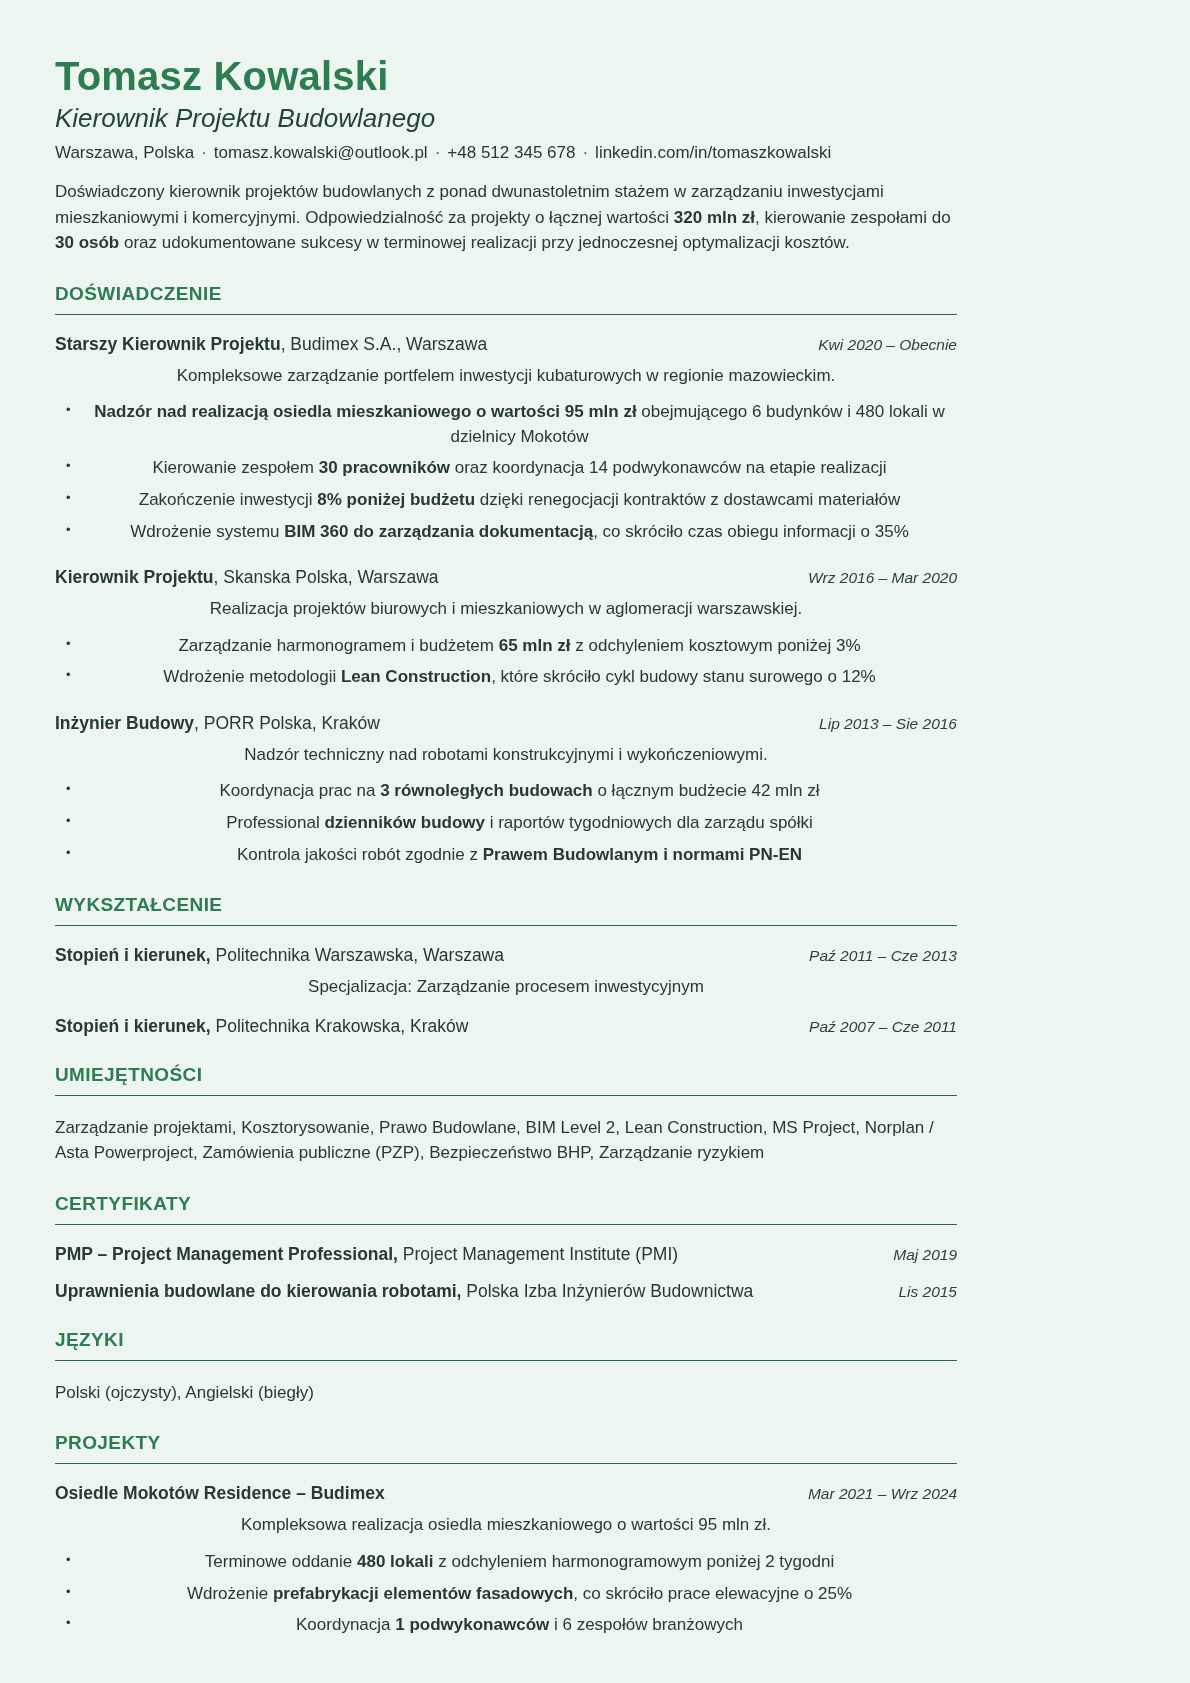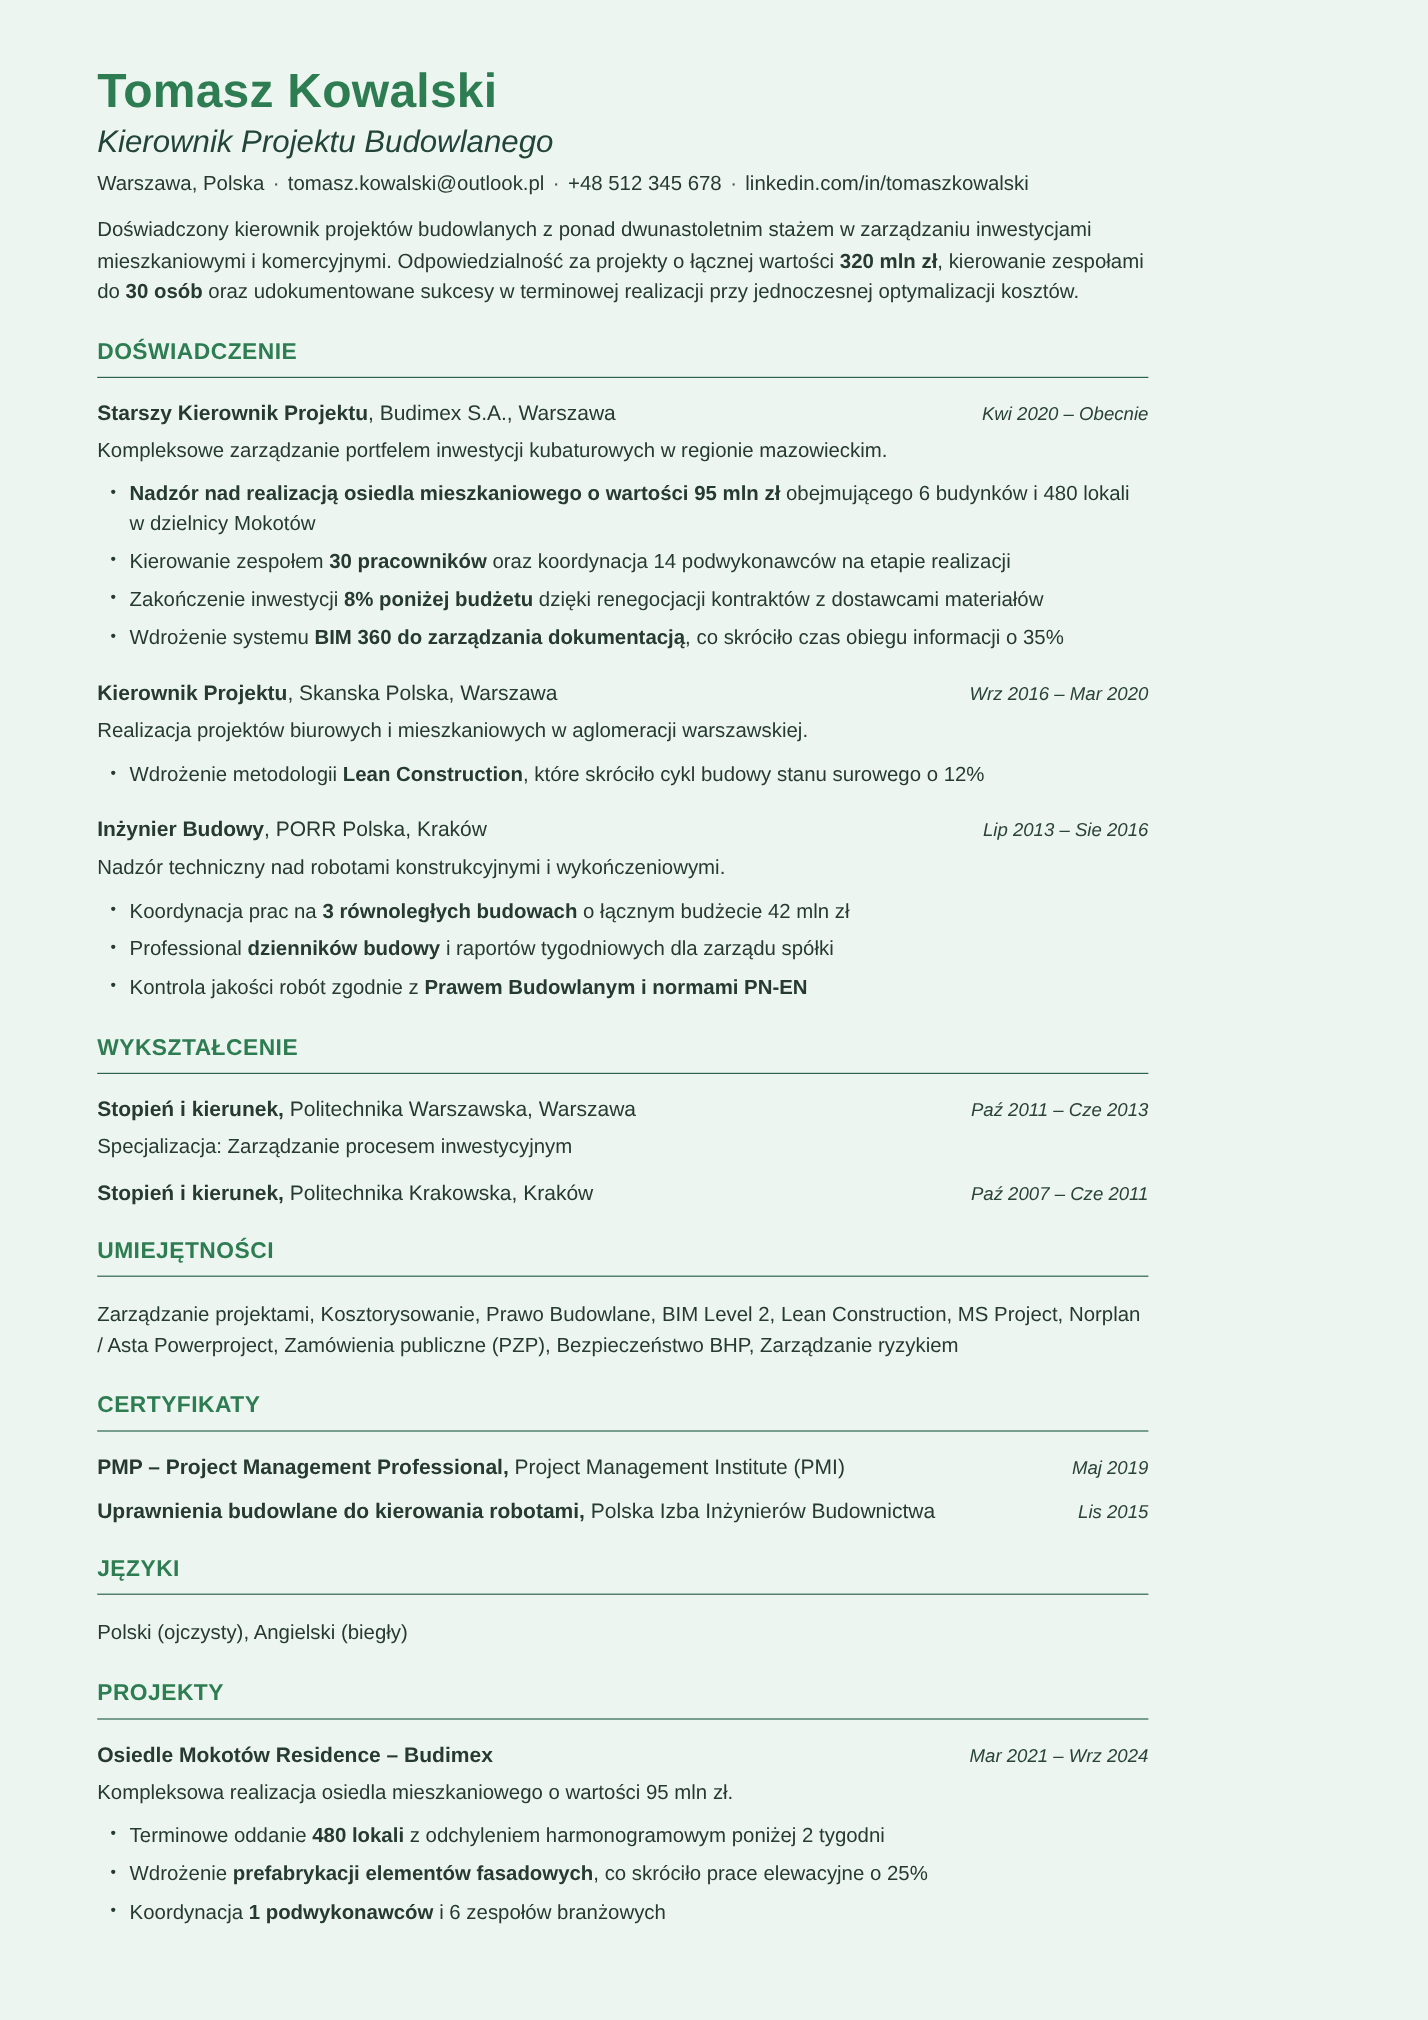--- a/index.html
+++ b/index.html
@@ -3,36 +3,36 @@
 <meta charset="utf-8">
 <style>
   html, body {
     margin: 0; padding: 0;
     width: 1190px; height: 1683px;
     background: #ecf5ef;
     font-family: "Liberation Sans", sans-serif;
     color: #263a32;
     overflow: hidden;
   }
-  .page { box-sizing: border-box; width: 1012px; height: 1683px; padding: 55px 55px 40px 81px; }
+  .page { box-sizing: border-box; width: 1012px; height: 1683px; padding: 55px 55px 40px 55px; }
 
   .name { font-size: 40px; font-weight: 700; color: #2e7d52; margin: 0 0 6px; line-height: 1.05; letter-spacing: 0.2px; }
   .headline { font-size: 26px; font-style: italic; margin: 0 0 9px; color: #22443a; font-weight: 400; }
   .contact { font-size: 17px; margin: 0 0 16px; color: #263a32; }
   .contact .sep { margin: 0 7px; color: #43564e; }
   .summary { font-size: 17px; line-height: 1.5; margin: 0; }
 
   .section { margin-top: 27px; }
   .section-heading {
     font-size: 19px; font-weight: 700; color: #2e7d52;
     letter-spacing: 0.4px; padding-bottom: 9px; margin: 0 0 19px;
     border-bottom: 1px solid #2e6450;
   }
 
-  .entry { margin-bottom: 23px; }
+  .entry { margin-bottom: 23px; text-align: center; }
   .entry-sm { margin-bottom: 16px; }
   .entry-header { display: flex; justify-content: space-between; align-items: baseline; }
   .entry-title { font-size: 17.5px; }
   .entry-title .bold { font-weight: 700; }
   .entry-date { font-style: italic; font-size: 15.5px; color: #2a423a; white-space: nowrap; padding-left: 20px; }
   .entry-desc { margin: 8px 0 0; font-size: 17px; line-height: 1.5; }
 
   .bullets { margin: 12px 0 0; padding: 0; list-style: none; }
   .bullets li { position: relative; padding-left: 27px; margin-bottom: 7px; font-size: 17px; line-height: 1.45; }
   .bullets li::before { content: "•"; position: absolute; left: 11px; top: 1px; font-size: 13px; color: #263a32; }
@@ -69,20 +69,21 @@
       </ul>
     </div>
 
     <div class="entry">
       <div class="entry-header">
         <span class="entry-title"><span class="bold">Kierownik Projektu</span><span>, Skanska Polska, Warszawa</span></span>
         <span class="entry-date">Wrz 2016 – Mar 2020</span>
       </div>
       <p class="entry-desc">Realizacja projektów biurowych i mieszkaniowych w aglomeracji warszawskiej.</p>
       <ul class="bullets">
+        <li><span>Zarządzanie harmonogramem i budżetem </span><strong>65 mln zł</strong><span> z odchyleniem kosztowym poniżej 3%</span></li>
         <li><span>Wdrożenie metodologii </span><strong>Lean Construction</strong><span>, które skróciło cykl budowy stanu surowego o 12%</span></li>
       </ul>
     </div>
 
     <div class="entry">
       <div class="entry-header">
         <span class="entry-title"><span class="bold">Inżynier Budowy</span><span>, PORR Polska, Kraków</span></span>
         <span class="entry-date">Lip 2013 – Sie 2016</span>
       </div>
       <p class="entry-desc">Nadzór techniczny nad robotami konstrukcyjnymi i wykończeniowymi.</p>

